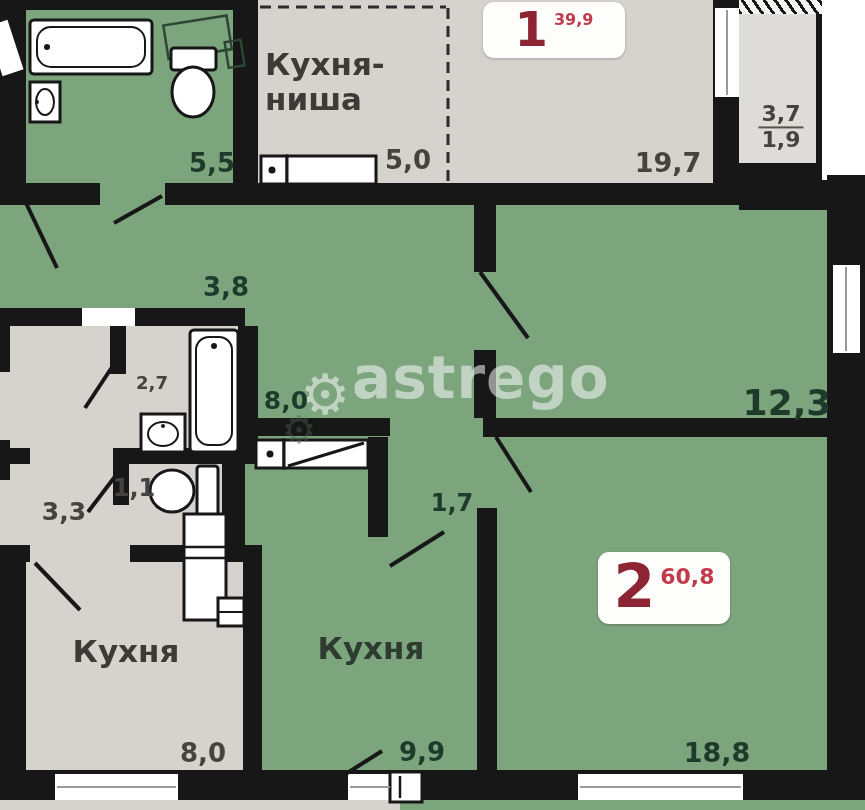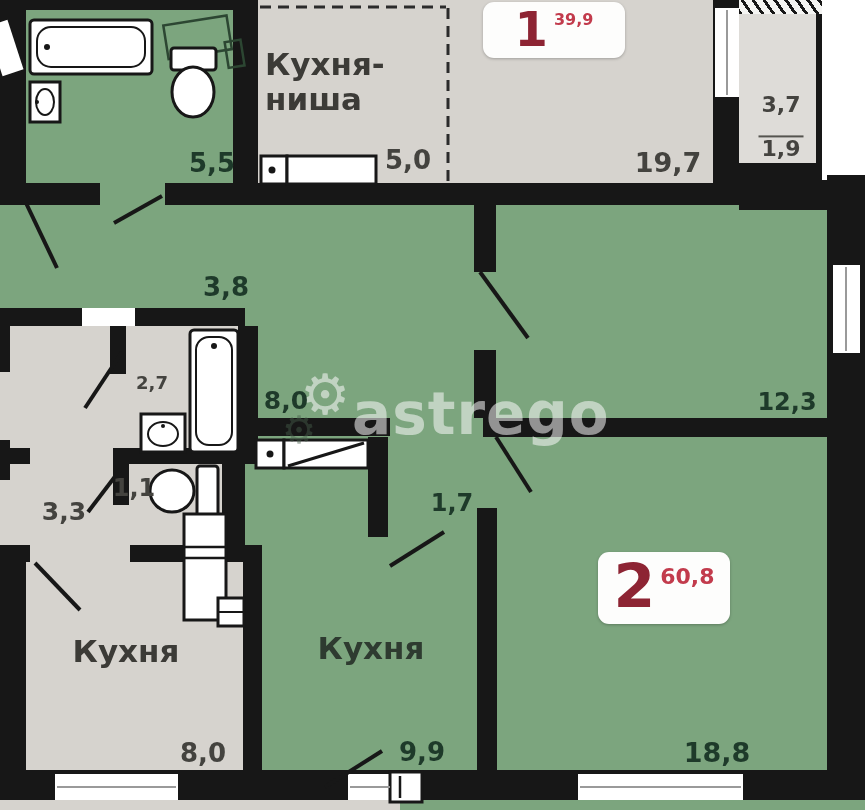--- a/index.html
+++ b/index.html
@@ -17,21 +17,21 @@
   .fx2{fill:none;stroke:#171717;stroke-width:2;}
   .leaf{stroke:#171717;stroke-width:4;}
   .dash{stroke:#2b2b2b;stroke-width:3;stroke-dasharray:11 7;fill:none;}
   .lbl{position:absolute;transform:translate(-50%,-50%);font-weight:bold;white-space:nowrap;}
   .glbl{color:#1e3a2a;font-size:26px;}
   .dlbl{color:#44433f;font-size:26px;}
   .roomname{font-size:31px;color:#3c3b37;white-space:normal;text-align:left;line-height:1.12;}
   .roomname.on-green{color:#2e3b30;}
   .frac{position:absolute;transform:translate(-50%,-50%);text-align:center;color:#44433f;
         font-weight:bold;font-size:22px;line-height:1.05;}
-  .frac .top{border-bottom:2px solid #55544f;padding:0 3px 19px 3px;}
+  .frac .top{border-bottom:2px solid #55544f;padding:0 3px 1px 3px;}
   .badge{position:absolute;background:#fdfdfc;border-radius:11px;box-shadow:0 1px 3px rgba(0,0,0,.25);
          display:flex;align-items:flex-start;justify-content:center;}
   .badge .num{color:#8d2433;font-weight:bold;line-height:1;}
   .badge .ar{color:#c23b4c;font-weight:bold;line-height:1;}
   .wm{position:absolute;color:rgba(250,250,250,.55);font-weight:bold;pointer-events:none;}
   .wm.gear2{color:rgba(70,95,75,.45);}
 </style>
 </head>
 <body>
 
@@ -149,34 +149,34 @@
 
     <line x1="727" y1="10" x2="727" y2="95" stroke="#9a9a9a" stroke-width="2"></line>
     <line x1="846" y1="267" x2="846" y2="351" stroke="#9a9a9a" stroke-width="2"></line>
     <line x1="57" y1="787" x2="176" y2="787" stroke="#9a9a9a" stroke-width="2"></line>
     <line x1="350" y1="787" x2="390" y2="787" stroke="#9a9a9a" stroke-width="2"></line>
     <line x1="580" y1="787" x2="741" y2="787" stroke="#9a9a9a" stroke-width="2"></line>
   </svg>
 
   <span class="wm" style="left:300px;top:362px;font-size:56px;">⚙</span>
   <span class="wm gear2" style="left:282px;top:408px;font-size:38px;">⚙</span>
-  <span class="wm" style="left:352px;top:380px;font-size:58px;letter-spacing:1px;">astrego</span>
+  <span class="wm" style="left:352px;top:344px;font-size:58px;letter-spacing:1px;">astrego</span>
 
   <div class="lbl glbl" style="left:212px;top:163px;">5,5</div>
   <div class="lbl roomname" style="left:345px;top:82px;width:160px;">Кухня-ниша</div>
   <div class="lbl dlbl" style="left:408px;top:160px;">5,0</div>
   <div class="lbl dlbl" style="left:668px;top:162px;font-size:27px;">19,7</div>
   <div class="frac" style="left:781px;top:127px;">
     <div class="top">3,7</div>
     <div>1,9</div>
   </div>
   <div class="lbl glbl" style="left:226px;top:287px;font-size:26px;">3,8</div>
   <div class="lbl dlbl" style="left:152px;top:382px;font-size:18px;">2,7</div>
   <div class="lbl glbl" style="left:286px;top:400px;font-size:25px;">8,0</div>
-  <div class="lbl glbl" style="left:787px;top:402px;font-size:24px;">12,3</div>
+  <div class="lbl glbl" style="left:787px;top:402px;font-size:36px;">12,3</div>
   <div class="lbl dlbl" style="left:64px;top:511px;font-size:25px;">3,3</div>
   <div class="lbl dlbl" style="left:134px;top:488px;font-size:24px;">1,1</div>
   <div class="lbl glbl" style="left:452px;top:503px;font-size:24px;">1,7</div>
   <div class="lbl roomname" style="left:126px;top:651px;">Кухня</div>
   <div class="lbl roomname on-green" style="left:371px;top:648px;">Кухня</div>
   <div class="lbl dlbl" style="left:203px;top:753px;">8,0</div>
   <div class="lbl glbl" style="left:422px;top:752px;">9,9</div>
   <div class="lbl glbl" style="left:717px;top:752px;font-size:27px;">18,8</div>
 
   <div class="badge" style="left:483px;top:2px;width:142px;height:56px;">

